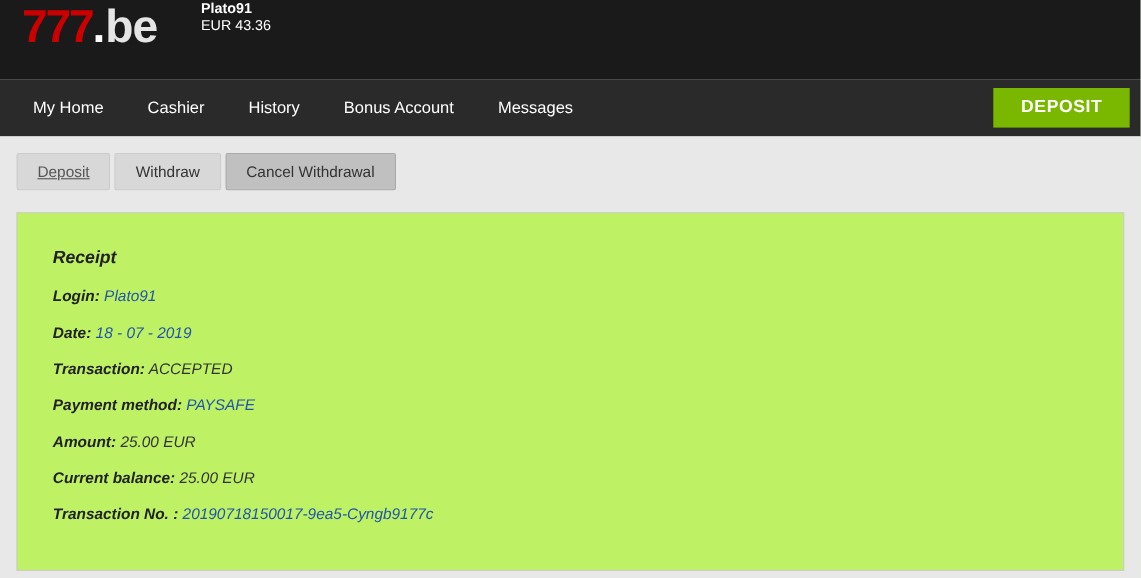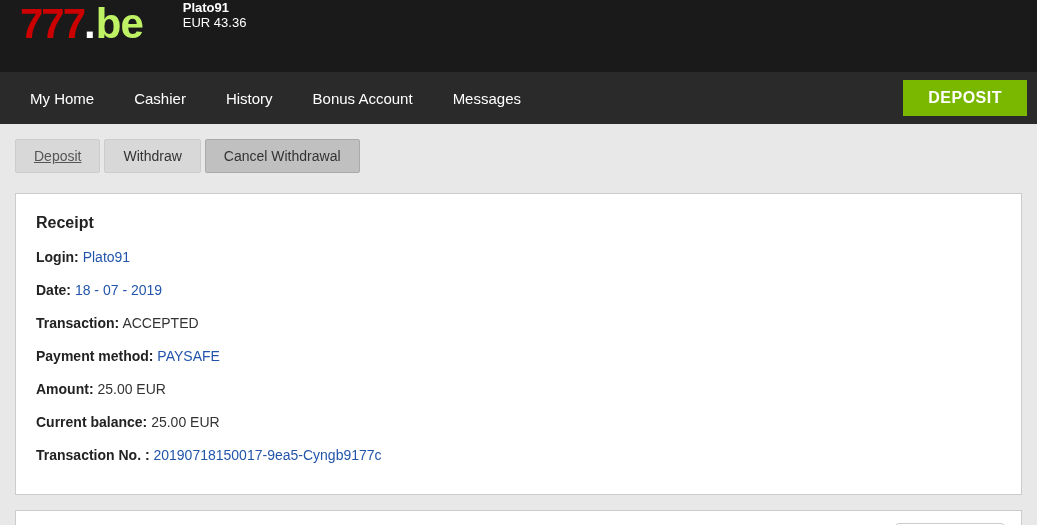--- a/index.html
+++ b/index.html
@@ -26,21 +26,21 @@
       line-height: 1;
     }
     .logo-dot {
       font-size: 42px;
       font-weight: 900;
       color: #ffffff;
     }
     .logo-be {
       font-size: 42px;
       font-weight: 900;
-      color: #bef264;
+      color: #e5e5e5;
       letter-spacing: -1px;
     }
     .user-info {
       display: flex;
       flex-direction: column;
       color: #ffffff;
       font-size: 13px;
       margin-left: 10px;
     }
     .user-info .username { font-weight: bold; }
@@ -107,24 +107,25 @@
       border-color: #aaaaaa;
       font-weight: 400;
     }
     .tab-underline {
       text-decoration: underline;
       color: #555;
     }
 
     
     .receipt {
-      background: #ffffff;
-      padding: 20px;
+      background: #bef264;
+      padding: 32px;
       border: 1px solid #cccccc;
       margin-bottom: 15px;
+      font-style: italic;
     }
     .receipt-title {
       font-size: 16px;
       font-weight: bold;
       margin-bottom: 15px;
       color: #222;
     }
     .receipt-row {
       margin-bottom: 8px;
       font-size: 14px;

